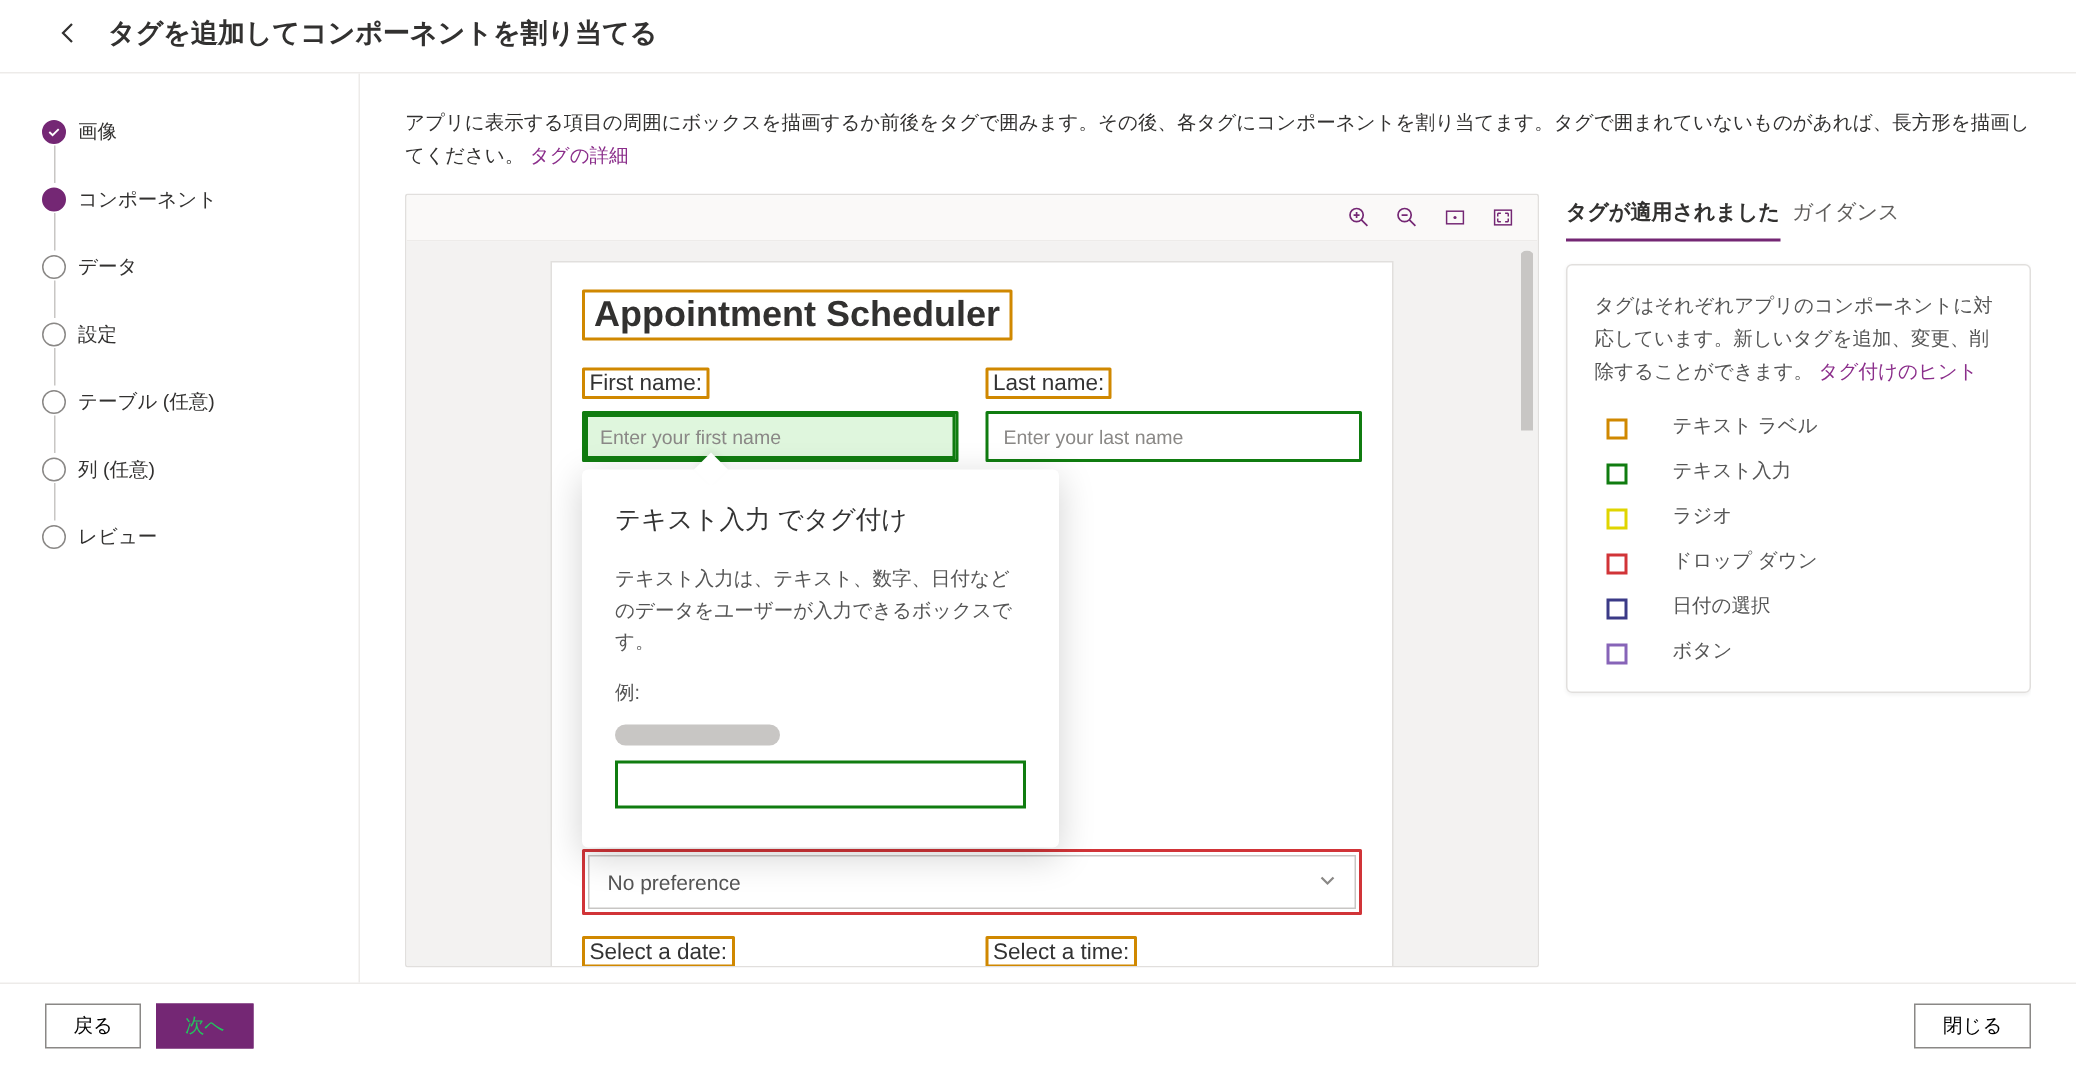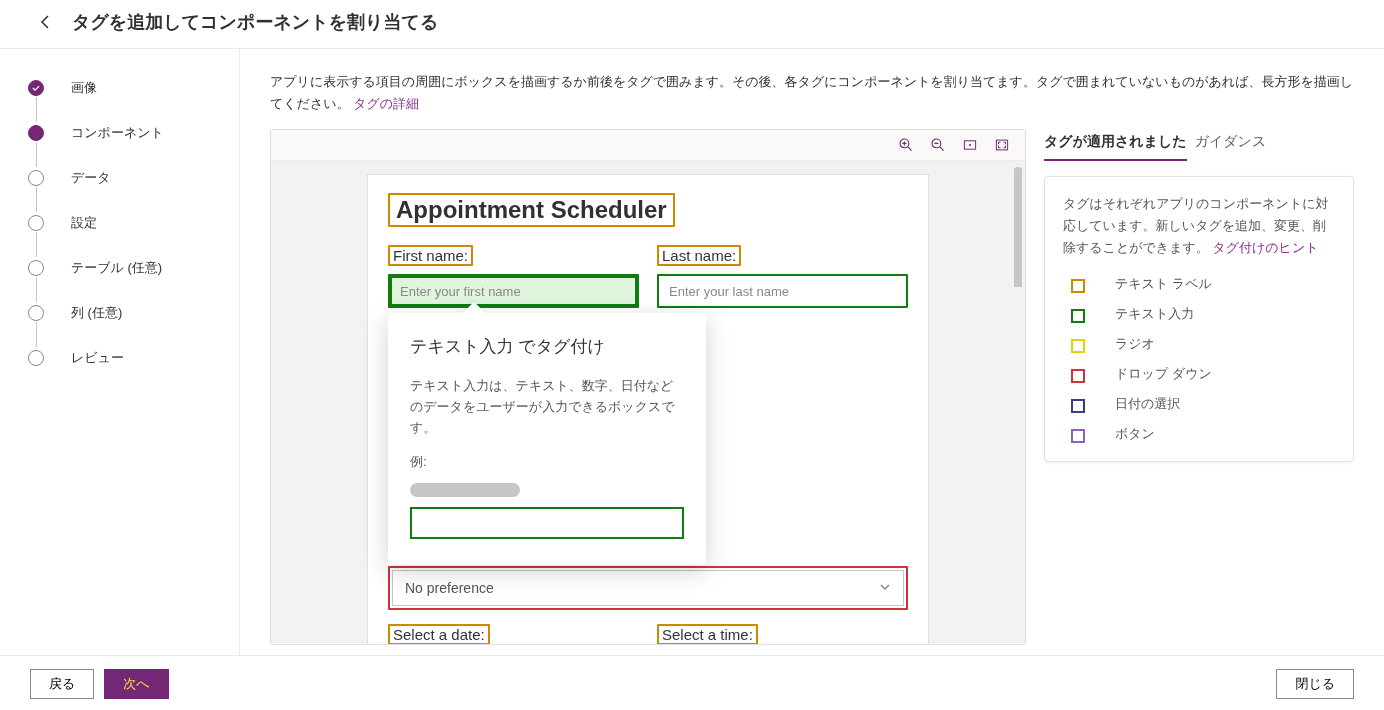--- a/index.html
+++ b/index.html
@@ -54,21 +54,21 @@
     padding: 28px 20px 20px 28px;
   }
   .content-col {
     flex: 1;
     padding: 22px 30px 10px 30px;
     display: flex;
     flex-direction: column;
     overflow: hidden;
   }
   
-  .step { display: flex; align-items: center; gap: 27px; height: 22px; position: relative; }
+  .step { display: flex; align-items: center; gap: 8px; height: 22px; position: relative; }
   .step + .step { margin-top: 23px; }
   .step-line { position: absolute; left: 8px; top: 20px; width: 1px; height: 25px; background: #c8c6c4; }
   .step-dot {
     width: 16px; height: 16px; border-radius: 50%;
     border: 1px solid #8a8886; background: #fff;
     display: flex; align-items: center; justify-content: center;
     flex: none;
   }
   .step-dot.done { background: var(--purple); border-color: var(--purple); color: #fff; }
   .step-dot.current { background: var(--purple); border-color: var(--purple); }
@@ -213,21 +213,21 @@
   }
   .footer-left { display: flex; gap: 10px; }
   .btn {
     height: 30px; padding: 0 18px;
     font-size: 13px;
     border: 1px solid #8a8886;
     background: #fff;
     cursor: pointer;
     display: inline-flex; align-items: center;
   }
-  .btn.primary { background: var(--purple); color: #fde047; border-color: var(--purple); }
+  .btn.primary { background: var(--purple); color: #22c55e; border-color: var(--purple); }
 </style>
 </head>
 <body>
 
 <div class="header">
   <div class="back-arrow">
     <svg viewBox="0 0 16 16" width="16" height="16" fill="none" stroke="currentColor" stroke-width="1.5">
       <path d="M10 2 L4 8 L10 14"></path>
       <path d="M4 8 H15" stroke-width="0"></path>
     </svg>

